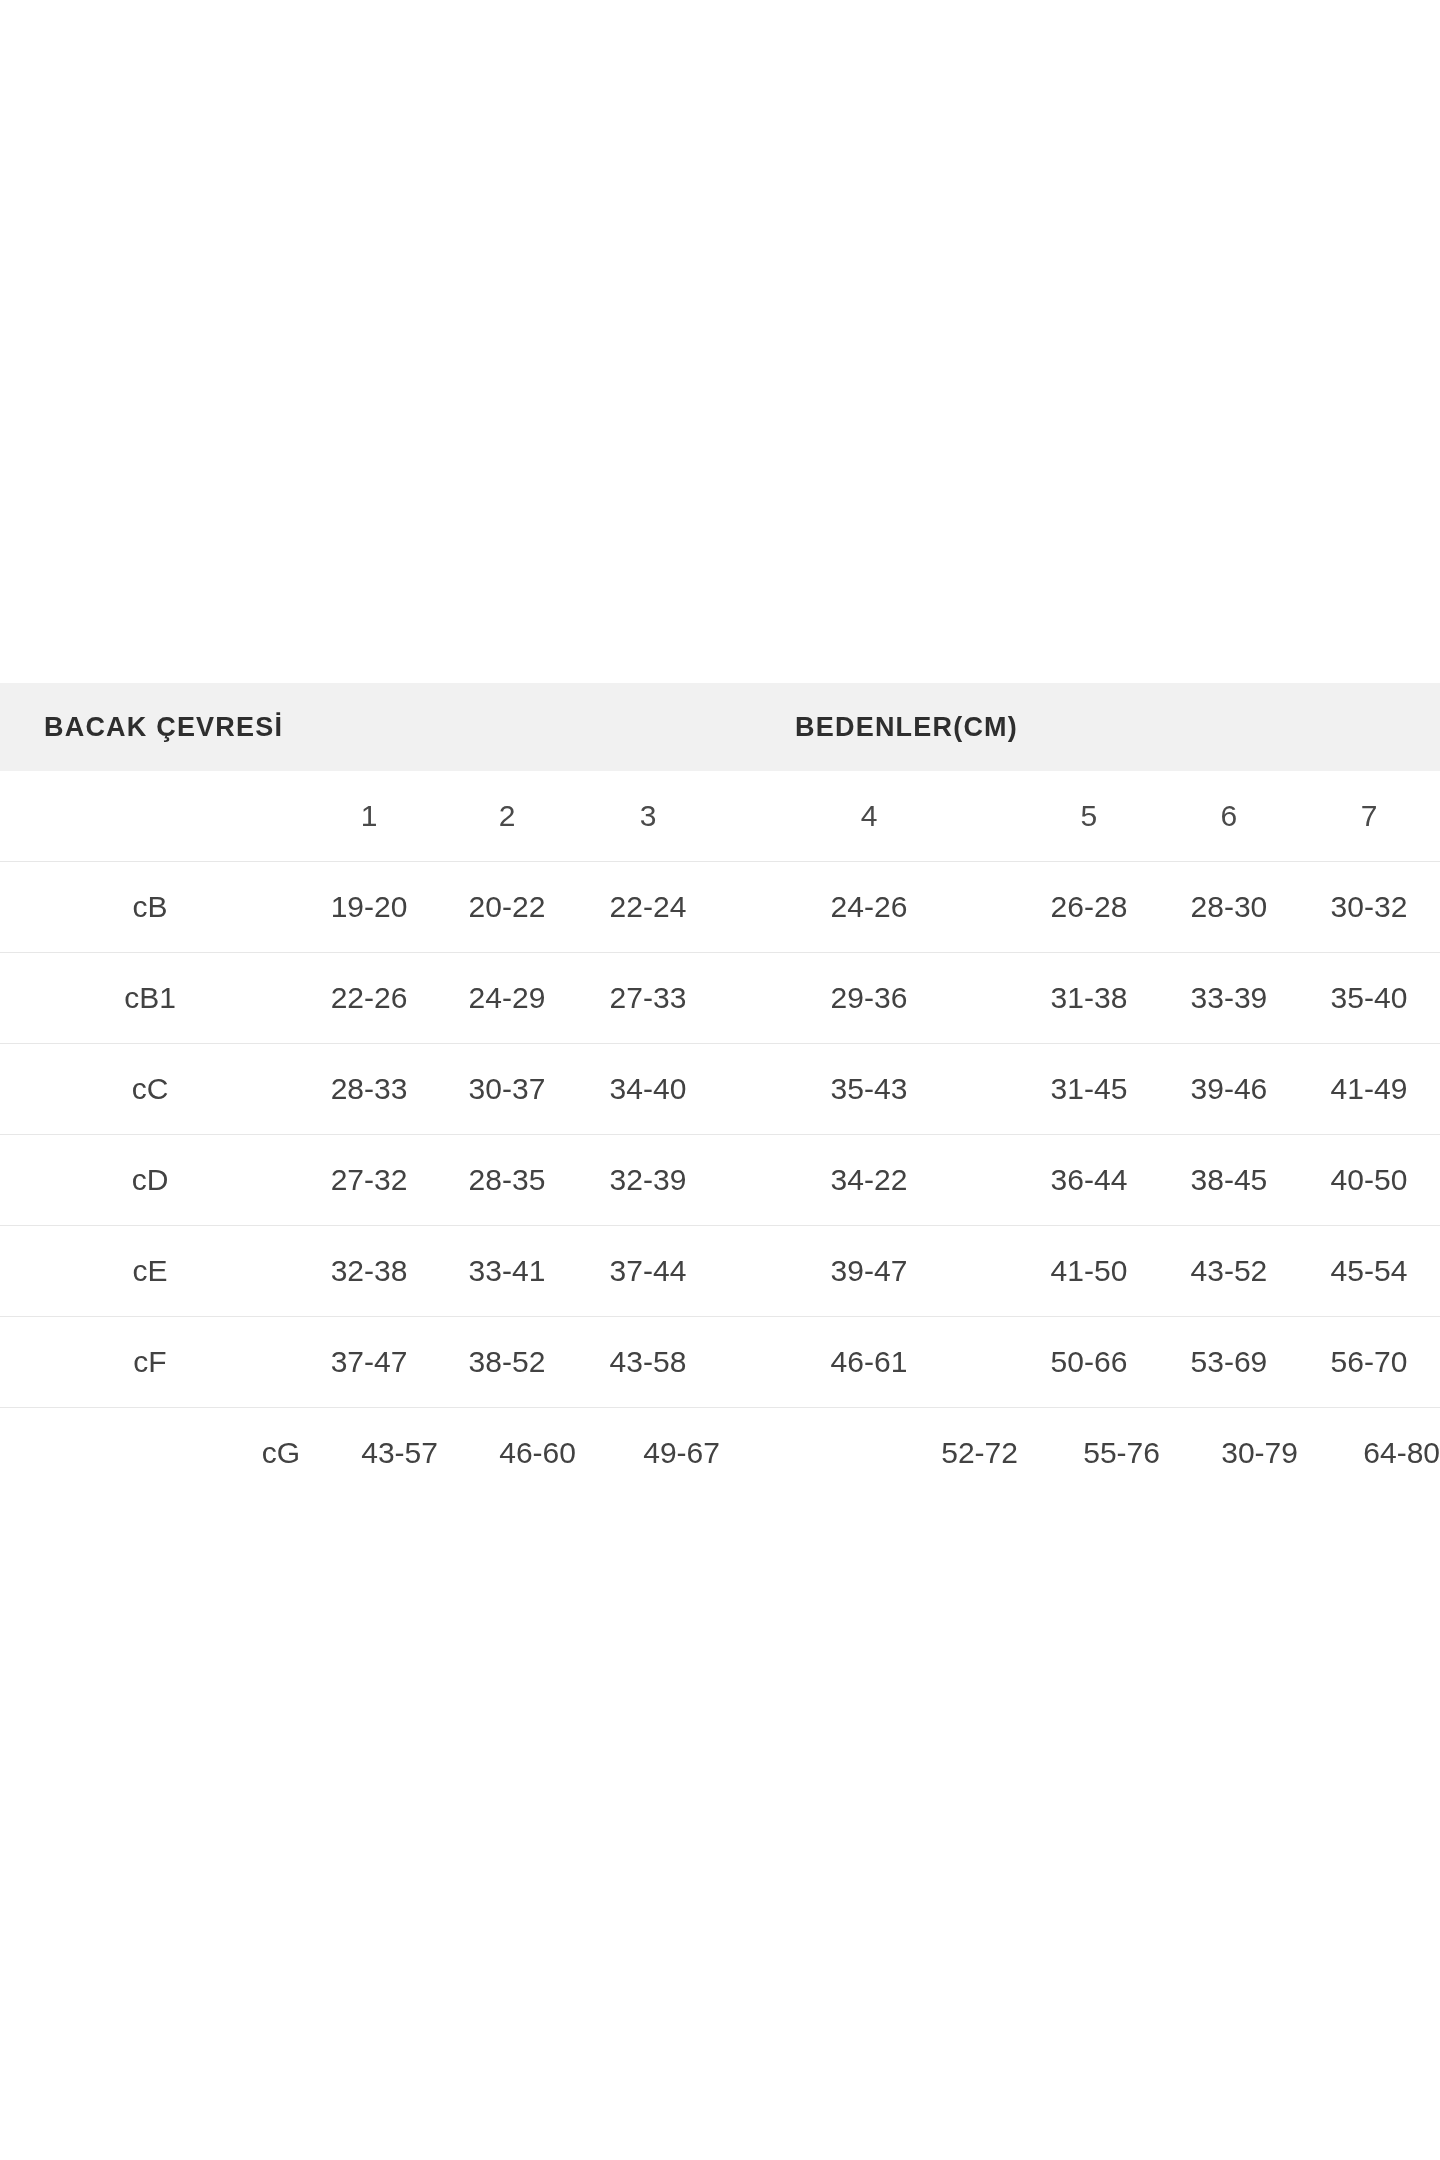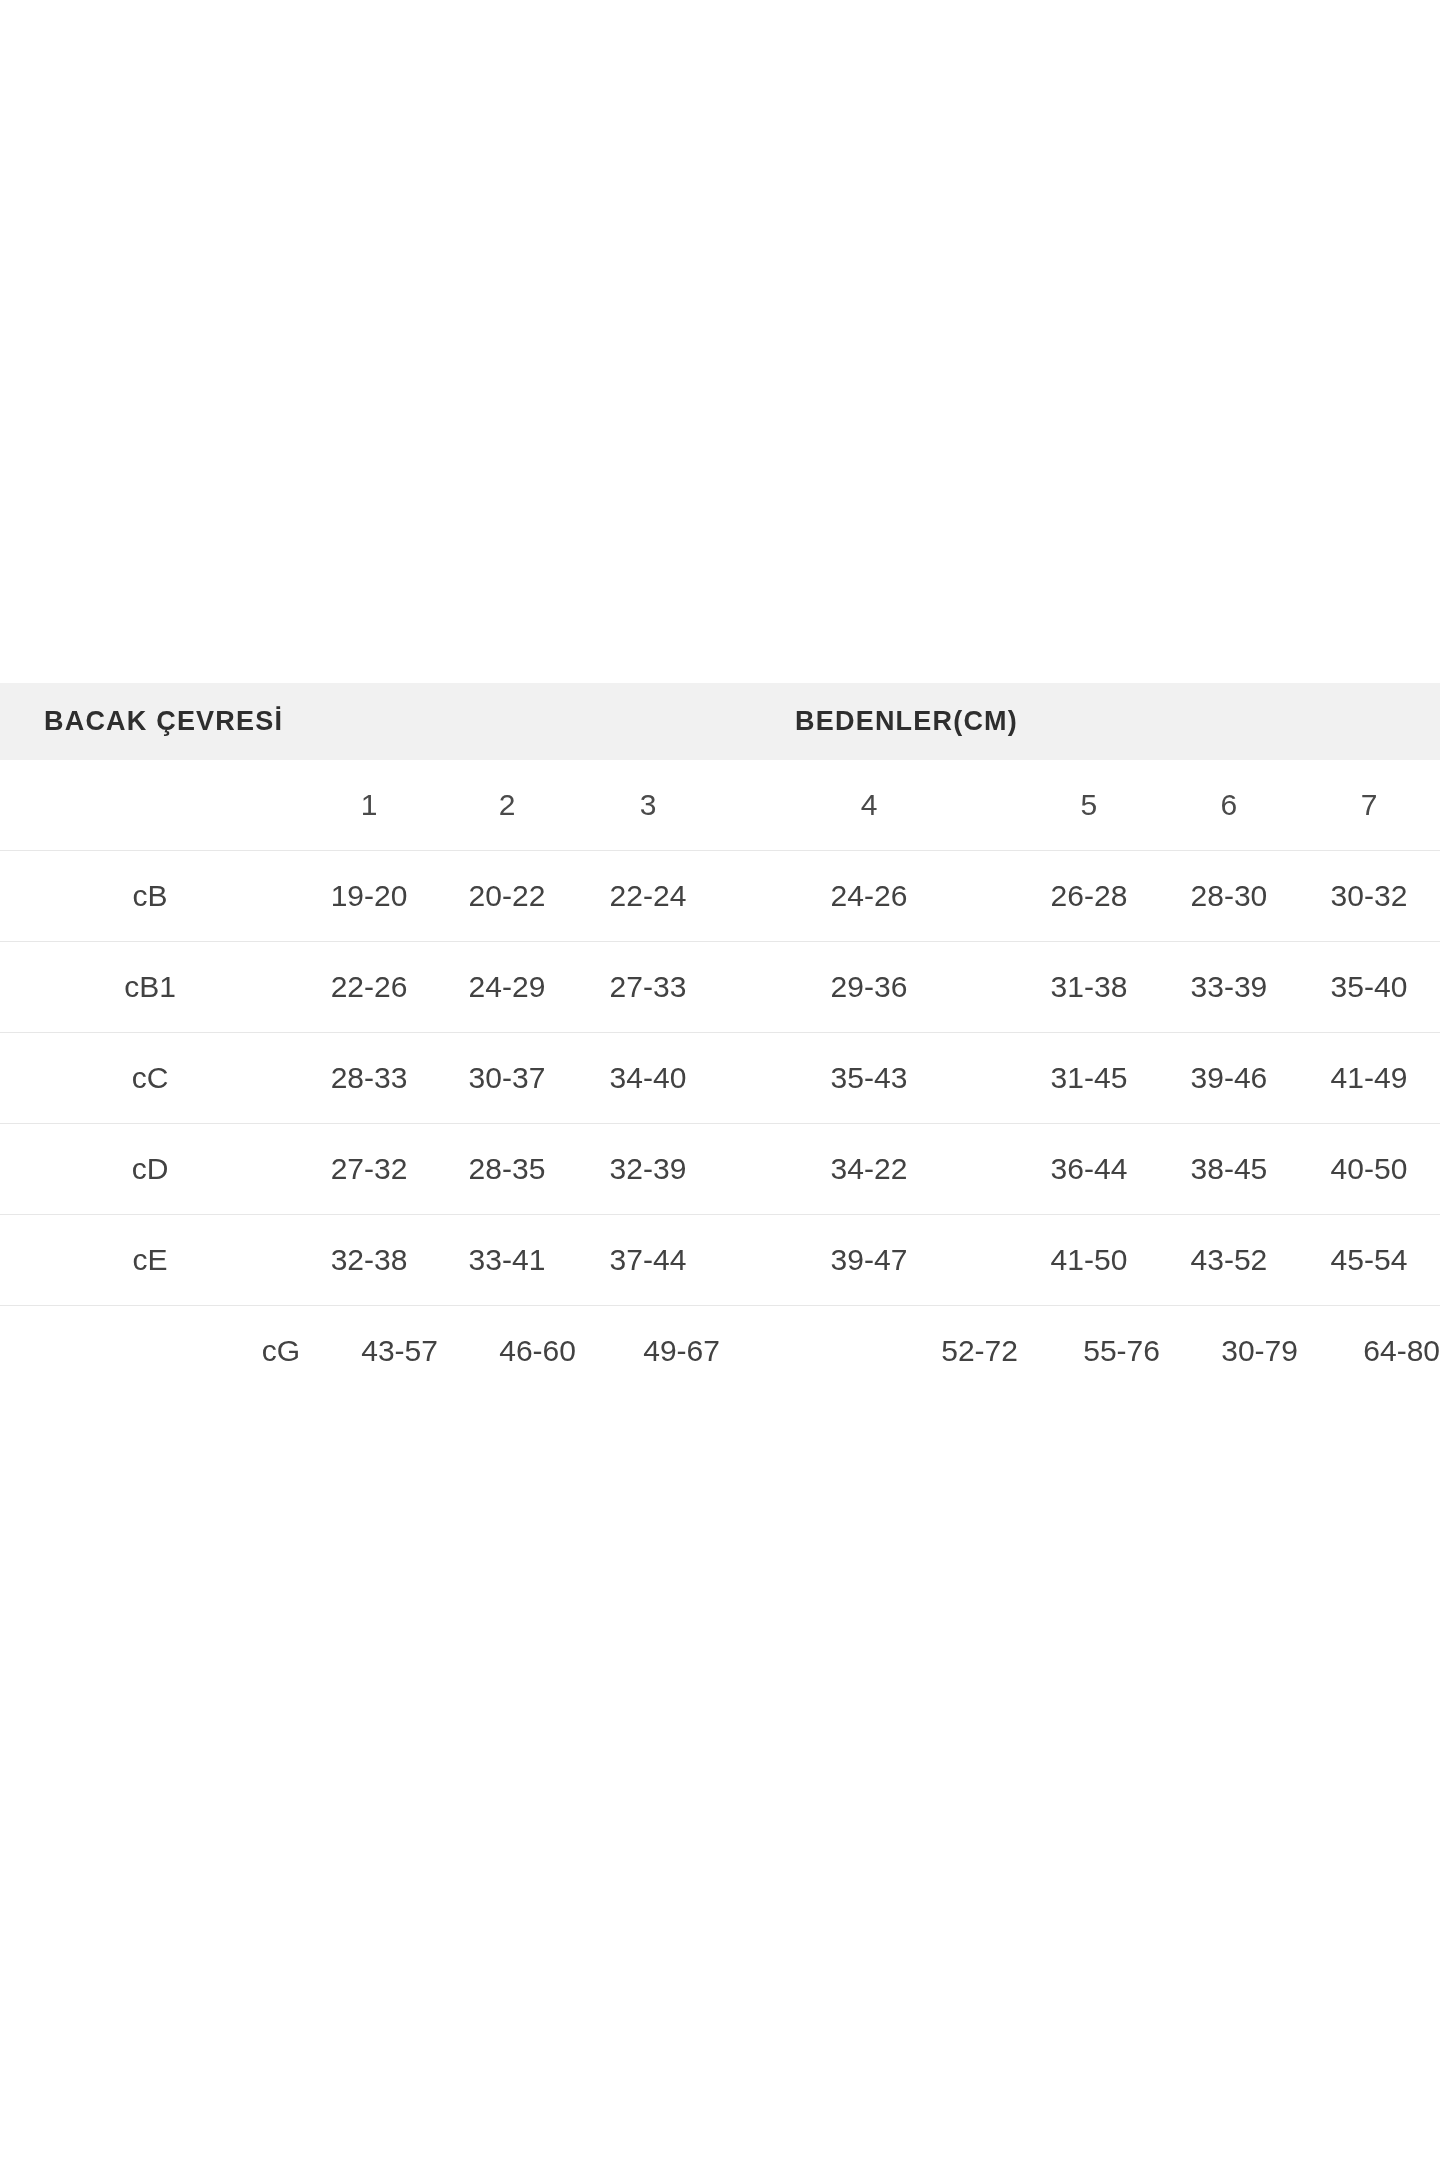--- a/index.html
+++ b/index.html
@@ -23,21 +23,21 @@
     width: 1440px;
   }
   table.size-chart {
     width: 100%;
     border-collapse: collapse;
     table-layout: fixed;
   }
   
   tr.band th {
     background: #f1f1f1;
-    height: 77px;
+    height: 88px;
     font-size: 27px;
     font-weight: bold;
     letter-spacing: 1.2px;
     color: #2e2e2e;
     vertical-align: middle;
     white-space: nowrap;
   }
   th.left-title {
     text-align: left;
     padding-left: 44px;
@@ -161,20 +161,30 @@
           <th class="rowlabel">cE</th>
           <td>32-38</td>
           <td>33-41</td>
           <td>37-44</td>
           <td>39-47</td>
           <td>41-50</td>
           <td>43-52</td>
           <td>45-54</td>
         </tr>
         <tr>
+          <th class="rowlabel">cF</th>
+          <td>37-47</td>
+          <td>38-52</td>
+          <td>43-58</td>
+          <td>46-61</td>
+          <td>50-66</td>
+          <td>53-69</td>
+          <td>56-70</td>
+        </tr>
+        <tr>
           <th class="rowlabel">cG</th>
           <td>43-57</td>
           <td>46-60</td>
           <td>49-67</td>
           <td>52-72</td>
           <td>55-76</td>
           <td>30-79</td>
           <td>64-80</td>
         </tr>
       </tbody>

